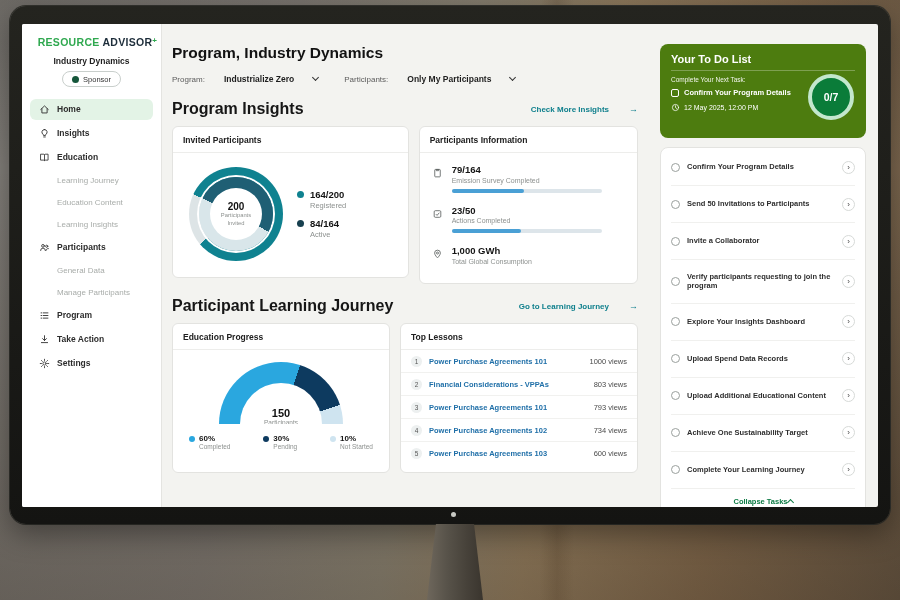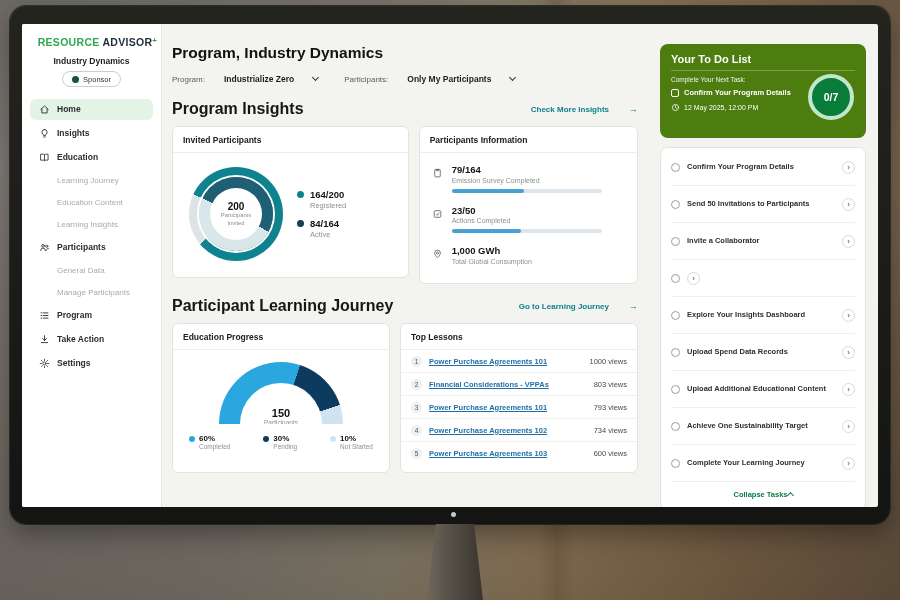--- a/index.html
+++ b/index.html
@@ -80,21 +80,21 @@
   .g-lab{font-size:6.5px;color:#8d918f;}
   .gauge-legend{display:flex;justify-content:space-between;padding:10px 16px 0;}
   .gl{display:flex;gap:4px;}
   .gl-dot{width:6px;height:6px;border-radius:50%;margin-top:2px;flex-shrink:0;}
   .gl-val{font-size:8px;font-weight:700;color:#141414;}
   .gl-lab{font-size:6.5px;color:#8d918f;}
   .gl-dot.c{background:#2aa7df;} .gl-dot.p{background:#0d3a5f;} .gl-dot.n{background:#cfe4f0;}
   .lesson{display:flex;align-items:center;gap:7px;padding:0 10px;height:23px;border-bottom:1px solid #f1f1ef;}
   .lesson:last-child{border-bottom:none;}
   .rank{width:11px;height:11px;border-radius:50%;background:#edf0f0;color:#555;font-size:6.5px;display:flex;align-items:center;justify-content:center;flex-shrink:0;}
-  .l-title{flex:1;font-size:7.5px;font-weight:600;color:#1f6fa8;cursor:pointer;text-decoration:underline;}
+  .l-title{flex:1;font-size:7.5px;font-weight:600;color:#1f6fa8;cursor:pointer;}
   .l-views{font-size:7.5px;color:#4a4a4a;}
 
   
   .todo{width:228px;flex-shrink:0;padding:20px 12px 0 10px;}
   .todo-green{position:relative;background:#4d7c0f;border-radius:8px;color:#fff;padding:9px 11px;height:94px;}
   .tg-title{font-size:11px;font-weight:700;padding-bottom:5px;border-bottom:1px solid rgba(255,255,255,.28);}
   .tg-sub{font-size:6.5px;opacity:.92;margin-top:5px;}
   .tg-task{display:flex;align-items:center;gap:5px;margin-top:5px;font-size:7.5px;font-weight:700;width:134px;}
   .tg-check{width:8px;height:8px;border:1.2px solid #fff;border-radius:2px;flex-shrink:0;}
   .tg-date{display:flex;align-items:center;gap:4px;margin-top:6px;font-size:7px;}
@@ -412,20 +412,21 @@
           <span class="t-label">Send 50 Invitations to Participants</span>
           <span class="t-go">›</span>
         </div>
         <div class="task">
           <span class="t-check"></span>
           <span class="t-label">Invite a Collaborator</span>
           <span class="t-go">›</span>
         </div>
         <div class="task">
           <span class="t-check"></span>
+          <span class="t-label">Verify participants requesting to join the program</span>
           <span class="t-go">›</span>
         </div>
         <div class="task">
           <span class="t-check"></span>
           <span class="t-label">Explore Your Insights Dashboard</span>
           <span class="t-go">›</span>
         </div>
         <div class="task">
           <span class="t-check"></span>
           <span class="t-label">Upload Spend Data Records</span>

